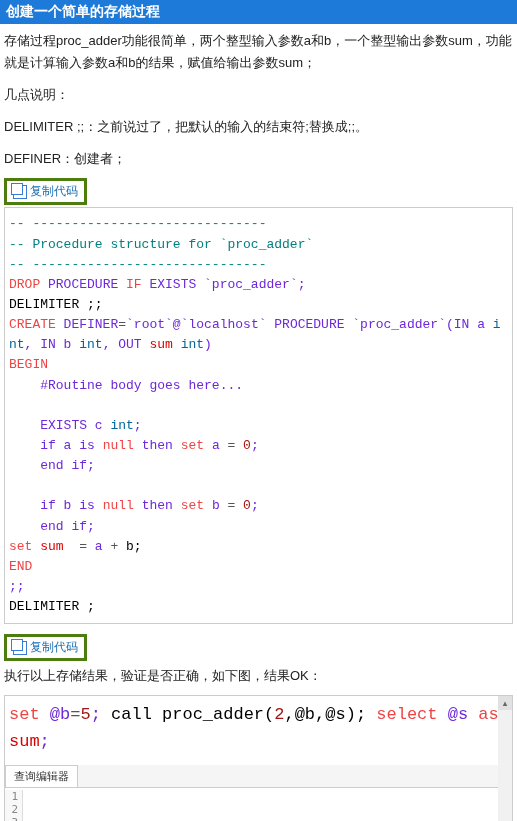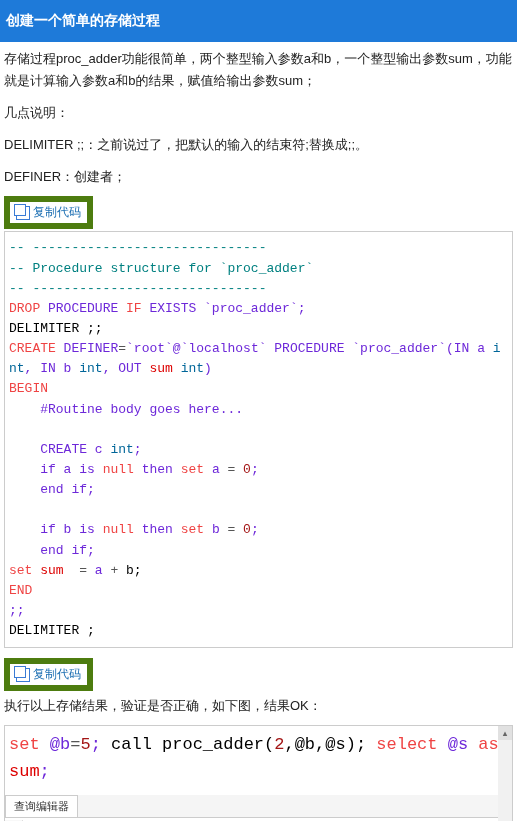--- a/index.html
+++ b/index.html
@@ -1,19 +1,19 @@
 <!DOCTYPE html>
 <html><head>
   <meta charset="utf-8">
   <style>
     * { margin: 0; padding: 0; box-sizing: border-box; }
     body { font-family: "Microsoft YaHei", Arial, sans-serif; font-size: 13px; color: #333; width: 517px; background: #fff; }
-    .title-bar { background: #1e7ad9; color: #fff; font-weight: bold; padding: 12px 6px; font-size: 14px; }
+    .title-bar { background: #1e7ad9; color: #fff; font-weight: bold; padding: 3px 6px; font-size: 14px; }
     .para { padding: 6px 4px 4px 4px; line-height: 1.7; color: #222; }
-    .copy-btn { display: inline-flex; align-items: center; border: 6px solid #4d7c0f; background: #fff; padding: 2px 6px; margin: 4px 0 2px 4px; font-size: 12px; cursor: pointer; }
+    .copy-btn { display: inline-flex; align-items: center; border: 3px solid #4d7c0f; background: #fff; padding: 2px 6px; margin: 4px 0 2px 4px; font-size: 12px; cursor: pointer; }
     .copy-icon { width: 14px; height: 14px; border: 1px solid #3a7bd5; margin-right: 3px; position: relative; }
     .copy-icon::after { content: ""; position: absolute; top: -3px; left: -3px; width: 10px; height: 10px; border: 1px solid #3a7bd5; background: #fff; }
     .copy-label { color: #1c6fb3; }
     .code-block { border: 1px solid #ccc; background: #fff; margin: 0 4px 6px 4px; padding: 6px 4px; font-family: "Courier New", monospace; font-size: 13px; line-height: 1.55; white-space: pre-wrap; word-break: break-all; overflow-x: hidden; }
     .c-comment { color: #008080; }
     .c-kw { color: #ef4444; }
     .c-kw2 { color: #006699; }
     .c-str { color: #555; }
     .c-num { color: #a31515; }
     .c-id { color: #d00; }
@@ -53,21 +53,21 @@
 
 <div class="code-block"><span class="c-comment">-- ------------------------------</span>
 <span class="c-comment">-- Procedure structure for `proc_adder`</span>
 <span class="c-comment">-- ------------------------------</span>
 <span class="c-kw">DROP</span><span class="c-plain"> PROCEDURE </span><span class="c-kw">IF</span><span class="c-plain"> EXISTS `proc_adder`;</span>
 <span class="c-black">DELIMITER ;;</span>
 <span class="c-kw">CREATE</span><span class="c-plain"> DEFINER</span><span class="c-str">=</span><span class="c-plain">`root`</span><span class="c-plain">@</span><span class="c-plain">`localhost`</span><span class="c-plain"> PROCEDURE `proc_adder`(IN a </span><span class="c-kw2">int</span><span class="c-plain">, IN b </span><span class="c-kw2">int</span><span class="c-plain">, OUT </span><span class="c-id">sum</span><span class="c-plain"> </span><span class="c-kw2">int</span><span class="c-plain">)</span>
 <span class="c-kw">BEGIN</span>
 <span class="c-plain">    #Routine body goes here...</span>
 <span></span>
-<span class="c-plain">    CREATE c </span><span class="c-kw2">int</span><span class="c-plain">;</span>
+<span class="c-plain">    EXISTS c </span><span class="c-kw2">int</span><span class="c-plain">;</span>
 <span class="c-plain">    if a is </span><span class="c-kw">null</span><span class="c-plain"> then </span><span class="c-kw">set</span><span class="c-plain"> a </span><span class="c-str">=</span><span class="c-plain"> </span><span class="c-num">0</span><span class="c-plain">;</span>
 <span class="c-plain">    end if</span><span class="c-plain">;</span>
 <span></span>
 <span class="c-plain">    if b is </span><span class="c-kw">null</span><span class="c-plain"> then </span><span class="c-kw">set</span><span class="c-plain"> b </span><span class="c-str">=</span><span class="c-plain"> </span><span class="c-num">0</span><span class="c-plain">;</span>
 <span class="c-plain">    end if</span><span class="c-plain">;</span>
 <span class="c-kw">set</span><span class="c-plain"> </span><span class="c-id">sum</span><span class="c-plain">  </span><span class="c-str">=</span><span class="c-plain"> a </span><span class="c-str">+</span><span class="c-black"> b;</span>
 <span class="c-kw">END</span>
 <span class="c-plain">;;</span>
 <span class="c-black">DELIMITER ;</span></div>
 

